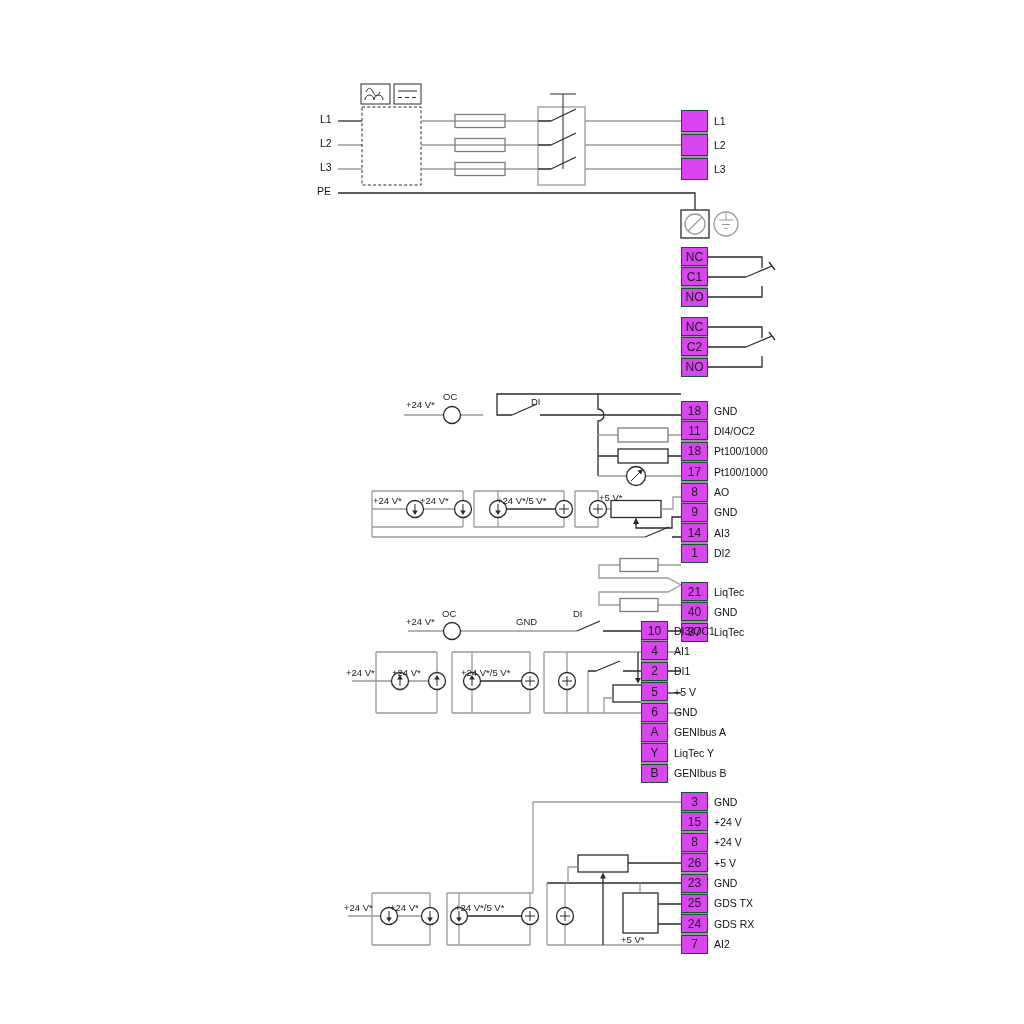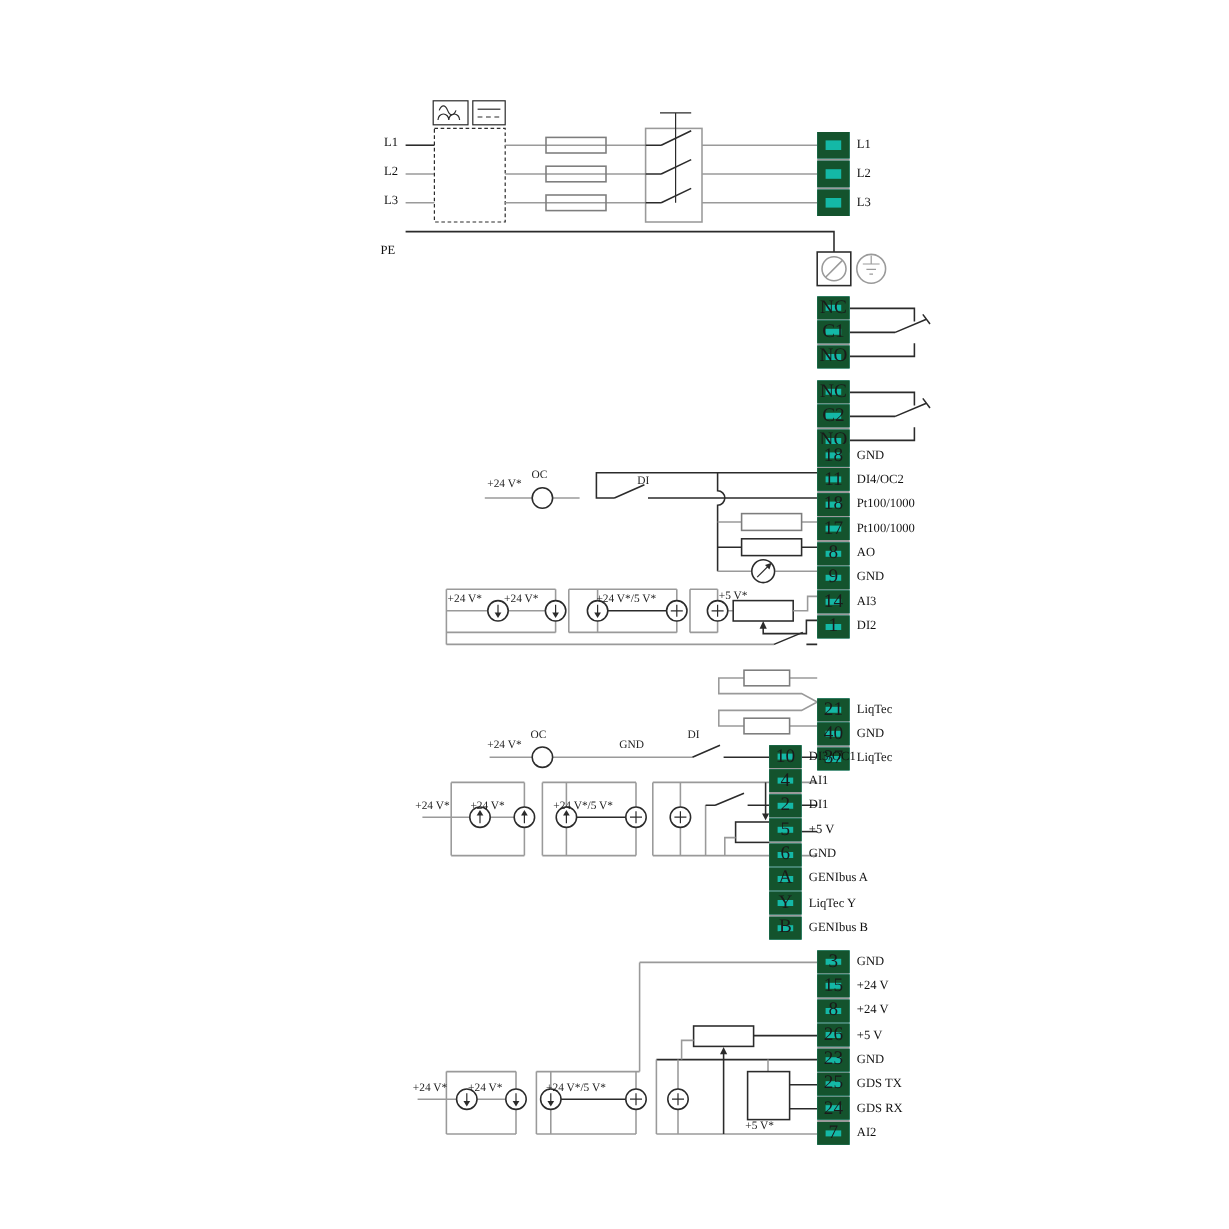--- a/index.html
+++ b/index.html
@@ -1,32 +1,32 @@
 <!DOCTYPE html>
 <html><head>
 <meta charset="utf-8">
 <style>
   html,body{margin:0;padding:0;background:#fff;}
   #stage{position:relative;width:884px;height:1024px;background:#fff;overflow:hidden;
-         font-family:Liberation Serif, serif;padding-left:33px;}
+         font-family:Liberation Sans, sans-serif;padding-left:33px;}
   #wires{position:absolute;left:0;top:0;}
   svg path,svg rect,svg circle{fill:none;stroke:#9a9a9a;stroke-width:1.3;}
   svg .k{stroke:#2b2b2b;}
   svg .thin{stroke-width:1;}
   svg .f{stroke:#7d7d7d;}
   svg .wf{fill:#fff;}
   svg .kf{fill:#2b2b2b;stroke:none;}
   svg .dash{stroke-dasharray:3,2.2;}
   svg .dash2{stroke-dasharray:4,3;}
   .strip{position:absolute;display:flex;flex-direction:column;gap:1.4px;background:#9a9a9a;}
   .strip.tall{gap:2px;}
   .trow{position:relative;width:27px;}
-  .tbox{box-sizing:border-box;width:27px;height:19px;border:7px solid #14532d;background:#14b8a6;
+  .tbox{box-sizing:border-box;width:27px;height:19px;border:1px solid #14532d;background:#d946ef;
         display:flex;align-items:center;justify-content:center;
-        font-size:16px;color:#1a1a1a;}
+        font-size:12px;color:#1a1a1a;}
   .strip.tall .tbox{height:22px;}
   .tlabel{position:absolute;left:33px;top:50%;transform:translateY(-50%);
           white-space:nowrap;font-size:10.5px;color:#111;}
   .lbl{position:absolute;font-size:9.5px;color:#222;white-space:nowrap;line-height:11px;}
   .lbl.big{font-size:10.5px;color:#111;}
 </style>
 </head>
 <body>
 
 <div id="stage">
@@ -180,21 +180,21 @@
       <polygon class="kf" points="603,872.5 600,878.5 606,878.5"></polygon>
       <path d="M640,883 V893"></path>
       <rect class="k wf" x="623" y="893" width="35" height="40"></rect>
       <path class="k" d="M658,904 H681 M658,924 H681"></path>
     </g>
   </svg>
 
   <span class="lbl big" style="left:320px;top:114px">L1</span>
   <span class="lbl big" style="left:320px;top:138px">L2</span>
   <span class="lbl big" style="left:320px;top:162px">L3</span>
-  <span class="lbl big" style="left:317px;top:204px">PE</span>
+  <span class="lbl big" style="left:317px;top:186px">PE</span>
 
   <div class="strip tall" style="left:681px;top:110px">
       <div class="trow">
         <div class="tbox"></div>
         <span class="tlabel">L1</span>
       </div>
       <div class="trow">
         <div class="tbox"></div>
         <span class="tlabel">L2</span>
       </div>
@@ -218,21 +218,21 @@
       <div class="trow">
         <div class="tbox">NC</div>
       </div>
       <div class="trow">
         <div class="tbox">C2</div>
       </div>
       <div class="trow">
         <div class="tbox">NO</div>
       </div>
     </div>
-  <div class="strip" style="left:681px;top:370px">
+  <div class="strip" style="left:681px;top:401px">
       <div class="trow">
         <div class="tbox">18</div>
         <span class="tlabel">GND</span>
       </div>
       <div class="trow">
         <div class="tbox">11</div>
         <span class="tlabel">DI4/OC2</span>
       </div>
       <div class="trow">
         <div class="tbox">18</div>

